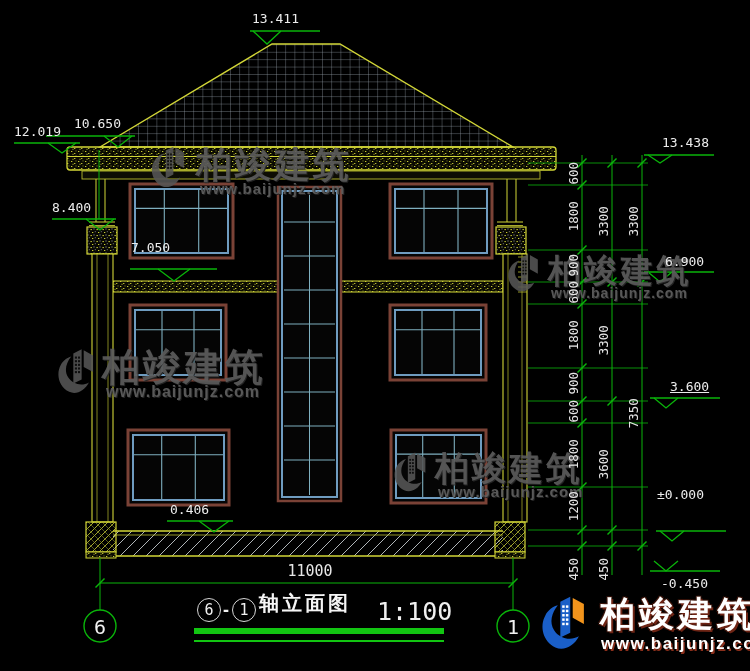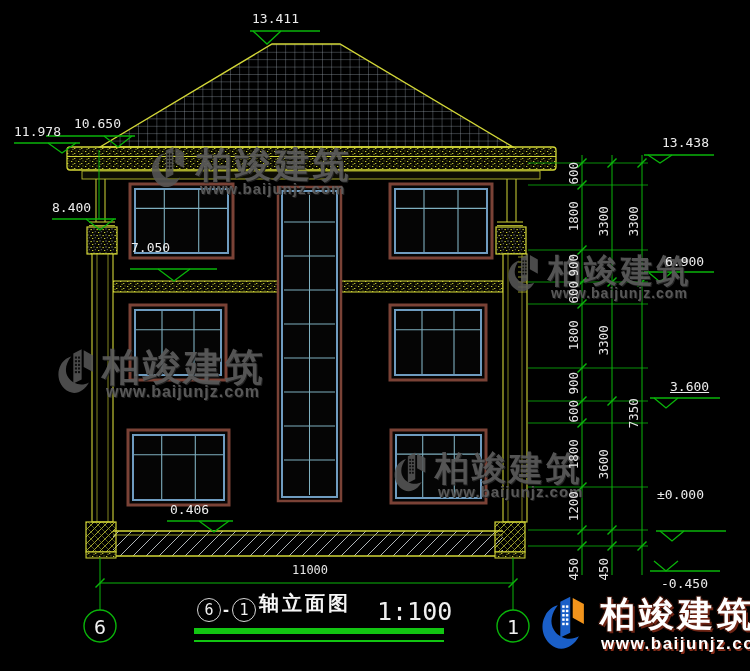--- a/index.html
+++ b/index.html
@@ -357,21 +357,21 @@
 <div class="wm-url" style="left:106px;top:383px;font-size:16px;">www.baijunjz.com</div>
 
 <svg class="wm" style="left:391px;top:446px;color:#565656;" width="42" height="48">
       <use href="#bjicon"></use>
     </svg>
 <div class="wm-brand" style="left:435px;top:446px;font-size:34px;">柏竣建筑</div>
 <div class="wm-url" style="left:438px;top:483px;font-size:15px;">www.baijunjz.com</div>
 
 <div class="lbl" style="left:252px;top:12px;">13.411</div>
 <div class="lbl" style="left:74px;top:117px;">10.650</div>
-<div class="lbl" style="left:14px;top:125px;">11.978</div>
+<div class="lbl" style="left:14px;top:125px;">12.019</div>
 <div class="lbl" style="left:52px;top:201px;">8.400</div>
 <div class="lbl" style="left:131px;top:241px;">7.050</div>
 <div class="lbl" style="left:170px;top:503px;">0.406</div>
 
 <div class="lbl" style="left:662px;top:136px;">13.438</div>
 <div class="lbl" style="left:665px;top:255px;">6.900</div>
 <div class="lbl" style="left:670px;top:380px;text-decoration:underline;">3.600</div>
 <div class="lbl" style="left:657px;top:488px;">±0.000</div>
 <div class="lbl" style="left:661px;top:577px;">-0.450</div>
 
@@ -387,21 +387,21 @@
 <div class="dim rot" style="left:542px;top:563px;">450</div>
 
 <div class="dim rot" style="left:572px;top:215px;">3300</div>
 <div class="dim rot" style="left:572px;top:334px;">3300</div>
 <div class="dim rot" style="left:572px;top:458px;">3600</div>
 <div class="dim rot" style="left:572px;top:563px;">450</div>
 
 <div class="dim rot" style="left:602px;top:215px;">3300</div>
 <div class="dim rot" style="left:602px;top:407px;">7350</div>
 
-<div class="dim" style="left:278px;top:564px;font-size:12px;">11000</div>
+<div class="dim" style="left:278px;top:564px;font-size:15px;">11000</div>
 
 <div class="axisnum" style="left:84px;top:617px;">6</div>
 <div class="axisnum" style="left:497px;top:617px;">1</div>
 
 <div class="title-circle" style="left:197px;top:598px;">
       <span>6</span>
     </div>
 <div class="title-dash" style="left:223px;top:600px;">-</div>
 <div class="title-circle" style="left:232px;top:598px;">
       <span>1</span>

